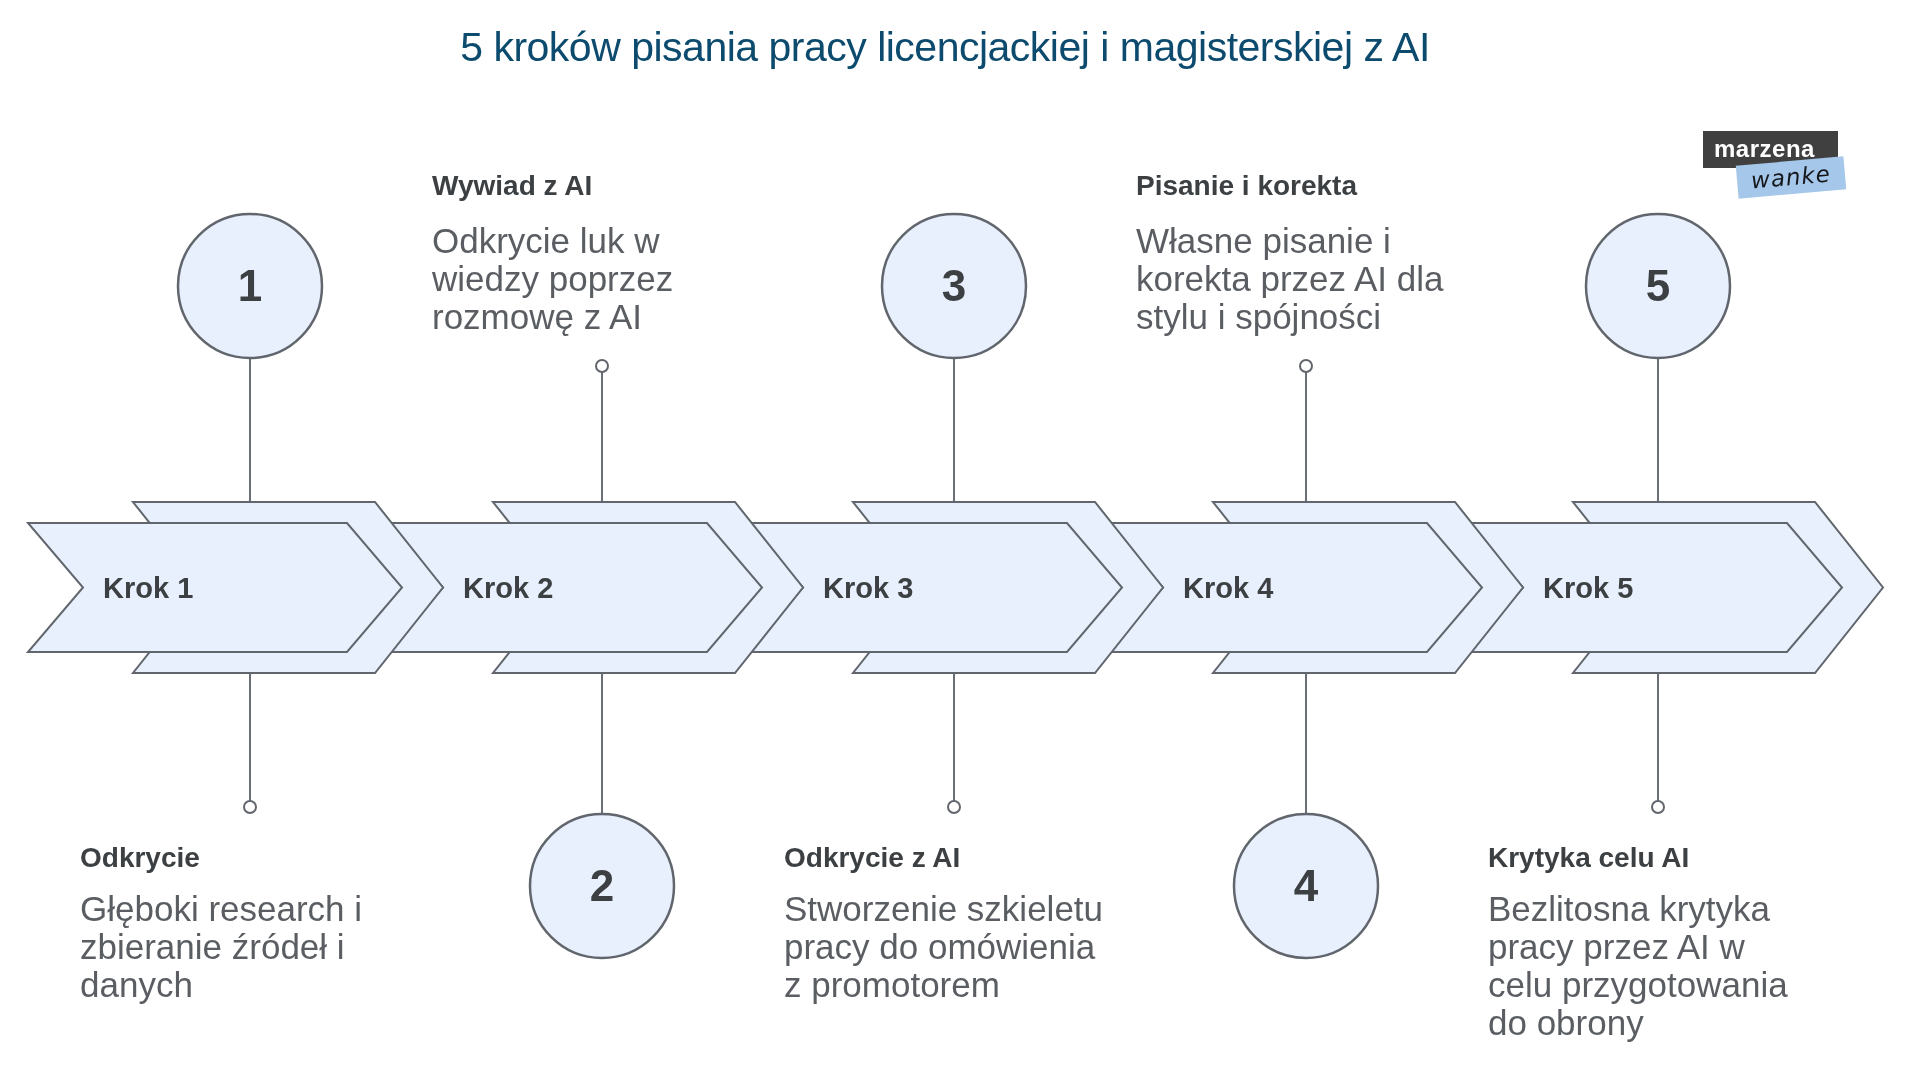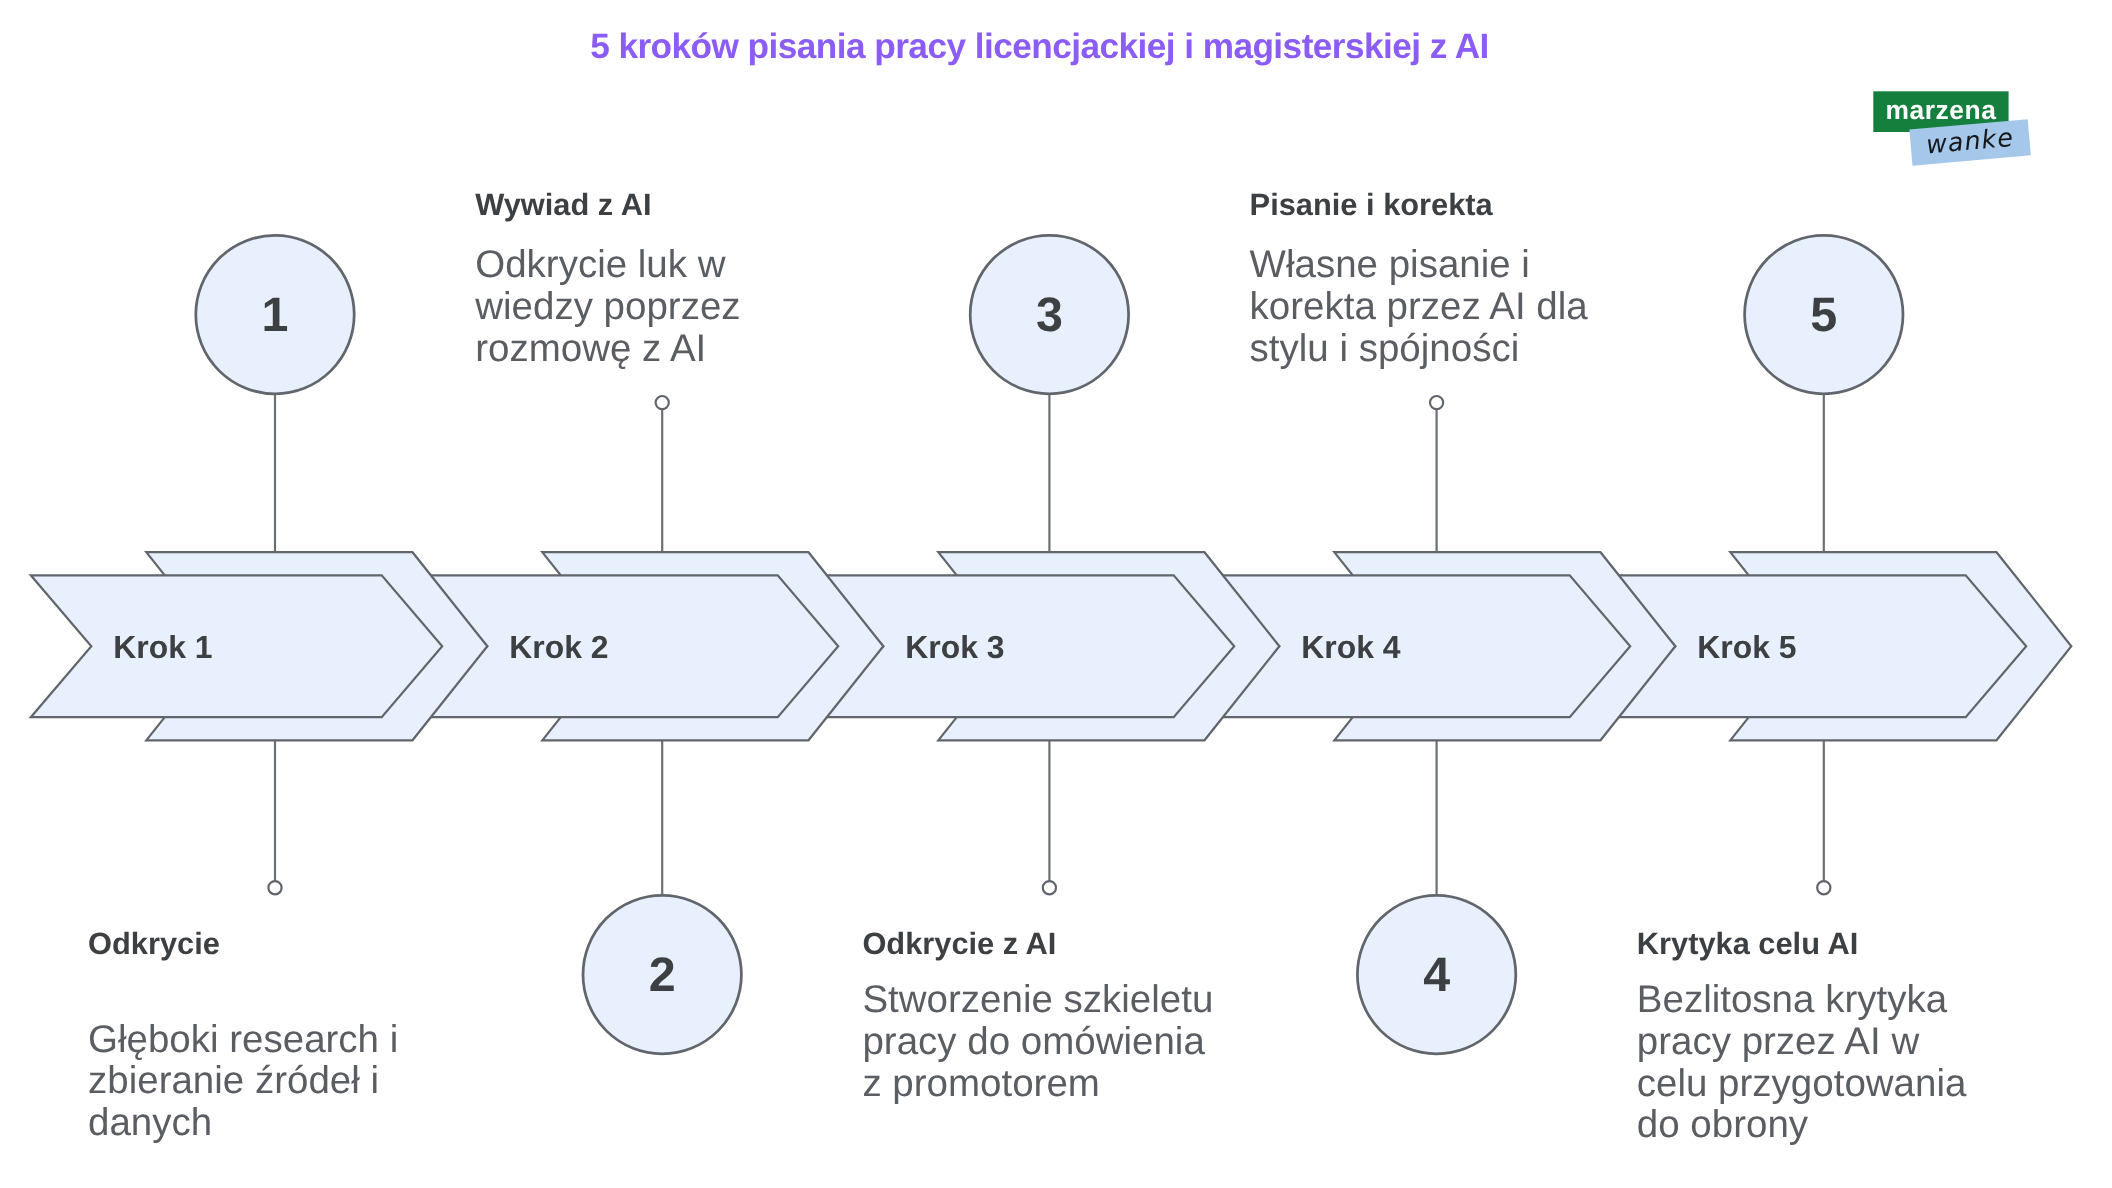--- a/index.html
+++ b/index.html
@@ -2,37 +2,38 @@
 <html><head>
 <meta charset="utf-8">
 <style>
   html,body{margin:0;padding:0;}
   body{
     width:1920px;height:1080px;position:relative;background:#ffffff;
     font-family:"Liberation Sans",sans-serif;overflow:hidden;
   }
   .page-title{
     position:absolute;left:0;top:24px;width:1890px;text-align:center;
-    font-size:32px;font-weight:bold;color:#8b5cf6;letter-spacing:-0.5px;
+    font-size:41px;font-weight:normal;color:#0c4a6e;letter-spacing:-0.5px;
   }
   .diagram-svg{position:absolute;left:0;top:0;}
   .banner{fill:#e8f0fe;stroke:#61666d;stroke-width:2;stroke-linejoin:miter;}
   .connector{stroke:#6a6f75;stroke-width:2;fill:none;}
   .endpoint-dot{fill:#ffffff;stroke:#61666d;stroke-width:2;}
   .num-circle{fill:#e8f0fe;stroke:#61666d;stroke-width:2.5;}
   .krok-label{font-family:"Liberation Sans",sans-serif;font-size:29px;font-weight:bold;fill:#3c4043;}
   .step-number{font-family:"Liberation Sans",sans-serif;font-size:44px;font-weight:bold;fill:#3c4043;text-anchor:middle;}
   .step-text{position:absolute;width:340px;}
   .step-heading{font-size:28px;font-weight:bold;color:#3c4043;}
   .step-desc{font-size:35px;color:#5a5e63;line-height:38px;white-space:pre-line;}
   .logo{position:absolute;left:1703px;top:83px;}
   .logo-black{
-    display:inline-block;background:#15803d;color:#ffffff;
+    display:inline-block;background:#404040;color:#ffffff;
     font-size:24px;font-weight:bold;letter-spacing:0.5px;
-    padding:4px 11px 5px 11px;
+    padding:4px 23px 5px 11px;
+    margin-top:48px;
   }
   .logo-blue{
     display:inline-block;background:#a5c7e9;color:#15171a;
     font-size:23px;font-style:italic;letter-spacing:1px;
     padding:3px 14px 4px 14px;
     transform:rotate(-5deg);
     position:relative;left:34px;top:-7px;
     font-family:"DejaVu Sans",sans-serif;
   }
 </style>
@@ -98,21 +99,21 @@
   <text class="step-number" x="602" y="901">2</text>
   <circle class="num-circle" cx="954" cy="286" r="72"></circle>
   <text class="step-number" x="954" y="301">3</text>
   <circle class="num-circle" cx="1306" cy="886" r="72"></circle>
   <text class="step-number" x="1306" y="901">4</text>
   <circle class="num-circle" cx="1658" cy="286" r="72"></circle>
   <text class="step-number" x="1658" y="301">5</text>
 </svg>
 
 <div class="step-text step-heading" style="left:80px;top:842px;">Odkrycie</div>
-<div class="step-text step-desc" style="left:80px;top:890px;margin-top:36px;">Głęboki research i
+<div class="step-text step-desc" style="left:80px;top:890px;">Głęboki research i
 zbieranie źródeł i
 danych</div>
 
 <div class="step-text step-heading" style="left:432px;top:170px;">Wywiad z AI</div>
 <div class="step-text step-desc" style="left:432px;top:222px;">Odkrycie luk w
 wiedzy poprzez
 rozmowę z AI</div>
 
 <div class="step-text step-heading" style="left:784px;top:842px;">Odkrycie z AI</div>
 <div class="step-text step-desc" style="left:784px;top:890px;">Stworzenie szkieletu

